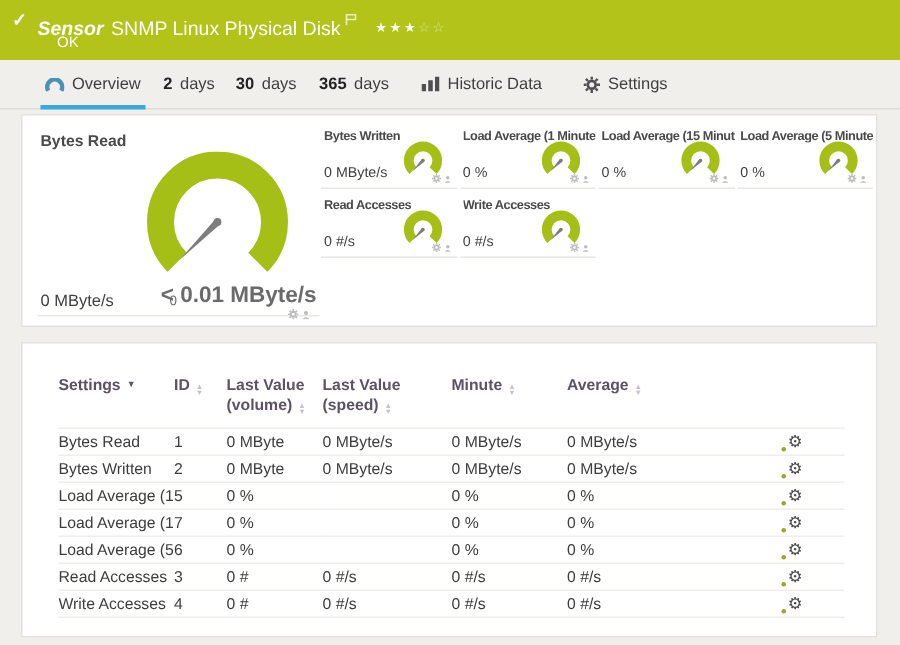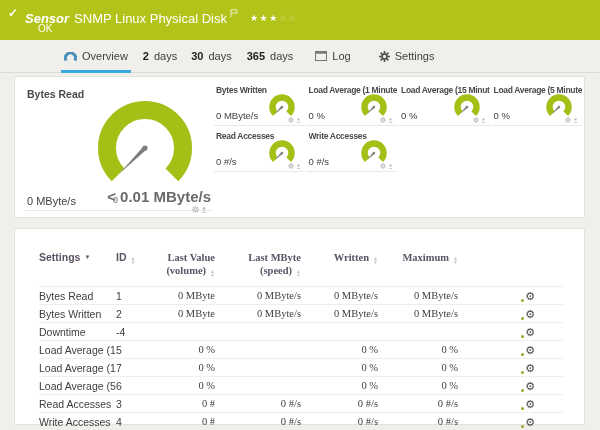--- a/index.html
+++ b/index.html
@@ -14,21 +14,21 @@
   .title-line{position:absolute;left:25px;top:5px;font-size:13px;white-space:nowrap;}
   .kind-label{font-style:italic;font-weight:bold;margin-right:5px;}
   .sensor-title{font-weight:normal;}
   .flag-icon{display:inline-block;vertical-align:6px;margin-left:3px;opacity:.85;}
   .rating-stars{margin-left:12px;font-size:9px;letter-spacing:1.5px;vertical-align:2px;}
   .star{color:#fff;}
   .star:not(.filled){opacity:.5;}
   .status-text{position:absolute;left:38px;top:23px;font-size:10px;font-weight:normal;}
   
   .tabs{position:absolute;top:40px;left:0;width:600px;height:33px;
-    border-bottom:1px solid #dcdbd7;display:flex;align-items:center;box-sizing:border-box;padding-left:34px;}
+    border-bottom:1px solid #dcdbd7;display:flex;align-items:center;box-sizing:border-box;}
   .tab{display:flex;align-items:center;gap:5px;font-size:11px;color:#3f3f3f;
     height:100%;position:relative;cursor:pointer;white-space:nowrap;}
   .tab:nth-child(1){margin-left:30px}
   .tab:nth-child(2){margin-left:15px}
   .tab:nth-child(3){margin-left:14px}
   .tab:nth-child(4){margin-left:15px}
   .tab:nth-child(5){margin-left:22px}
   .tab:nth-child(6){margin-left:28px}
   .tab:nth-child(7){margin-left:29px}
   .tab:nth-child(8){margin-left:23px}
@@ -64,21 +64,21 @@
     font-size:10.5px;color:#3d3d3d;table-layout:fixed;border-bottom:1px solid #efeeeb;}
   #channel-table col.w-channel{width:77px}
   #channel-table col.w-id{width:35px}
   #channel-table col.w-volume{width:64px}
   #channel-table col.w-speed{width:86px}
   #channel-table col.w-min{width:77px}
   #channel-table col.w-max{width:80px}
   #channel-table col.w-gear{width:105px}
   #channel-table th{font-size:10.5px;font-weight:bold;color:#5b5364;text-align:left;
     vertical-align:top;padding:4px 0 8px;line-height:13px;}
-  #channel-table th.num, #channel-table td.num{text-align:right;font-family:Liberation Serif, serif;}
+  #channel-table th.num, #channel-table td.num{text-align:left;}
   #channel-table td{height:17px;padding:0;border-top:1px solid #efeeeb;
     white-space:nowrap;overflow:hidden;vertical-align:middle;}
   #channel-table td.gear-cell{text-align:right;padding-right:28px;overflow:visible;}
   .sort-icon{display:inline-flex;flex-direction:column;margin-left:4px;vertical-align:1px;}
   .sort-icon i{font-style:normal;font-size:5px;line-height:4px;color:#c6c2cc;}
   .sort-desc-icon{font-size:6px;color:#5f5868;margin-left:4px;vertical-align:2px;}
   .row-gear{position:relative;display:inline-block;font-size:11px;line-height:11px;color:#4a4a4a;cursor:pointer;}
   .row-gear::after{content:'';position:absolute;left:-4px;bottom:0;width:3px;height:3px;border-radius:50%;background:#9fa42b;}
 </style>
 </head>
@@ -112,25 +112,26 @@
     <span class="day-num">30</span>
     <span>days</span>
   </div>
   <div class="tab">
     <span class="day-num">365</span>
     <span>days</span>
   </div>
   <div class="tab">
     <span>
         <svg width="12" height="10" viewBox="0 0 12 10">
-          <rect x="0.5" y="0.5" width="11" height="9" stroke="#777777" fill="none"></rect>
-          <rect x="0.5" y="0.5" width="11" height="2.2" fill="#777777"></rect>
+          <rect x="0" y="5" width="3" height="5" fill="#4f4f4f"></rect>
+          <rect x="4.5" y="2.5" width="3" height="7.5" fill="#4f4f4f"></rect>
+          <rect x="9" y="0" width="3" height="10" fill="#4f4f4f"></rect>
         </svg>
       </span>
-    <span>Log</span>
+    <span>Historic Data</span>
   </div>
   <div class="tab">
     <span>
         <svg width="11" height="11" viewBox="0 0 11 11">
           <circle cx="5.5" cy="5.5" r="2.6" stroke="#4f4f4f" stroke-width="1.8" fill="none"></circle>
           <g stroke="#4f4f4f" stroke-width="1.6">
             <path d="M5.5 0 V2"></path>
             <path d="M5.5 9 V11"></path>
             <path d="M0 5.5 H2"></path>
             <path d="M9 5.5 H11"></path>
@@ -384,33 +385,33 @@
             </span>
         </th>
         <th class="num">
           <span>Last Value</span><br>
           <span>(volume)</span><span class="sort-icon">
               <i>▲</i>
               <i>▼</i>
             </span>
         </th>
         <th class="num">
-          <span>Last MByte (speed)</span><span class="sort-icon">
+          <span>Last Value (speed)</span><span class="sort-icon">
               <i>▲</i>
               <i>▼</i>
             </span>
         </th>
         <th class="num">
-          <span>Written</span><span class="sort-icon">
+          <span>Minute</span><span class="sort-icon">
               <i>▲</i>
               <i>▼</i>
             </span>
         </th>
         <th class="num">
-          <span>Maximum</span><span class="sort-icon">
+          <span>Average</span><span class="sort-icon">
               <i>▲</i>
               <i>▼</i>
             </span>
         </th>
         <th></th>
       </tr>
     </thead>
     <tbody>
   <tr>
     <td class="c-channel">Bytes Read</td>
@@ -425,29 +426,20 @@
   <tr>
     <td class="c-channel">Bytes Written</td>
     <td class="c-id">2</td>
     <td class="num c-volume">0 MByte</td>
     <td class="num c-speed">0 MByte/s</td>
     <td class="num c-min">0 MByte/s</td>
     <td class="num c-max">0 MByte/s</td>
     <td class="gear-cell"><span class="row-gear">⚙</span></td>
   </tr>
 
-  <tr>
-    <td class="c-channel">Downtime</td>
-    <td class="c-id">-4</td>
-    <td class="num c-volume"></td>
-    <td class="num c-speed"></td>
-    <td class="num c-min"></td>
-    <td class="num c-max"></td>
-    <td class="gear-cell"><span class="row-gear">⚙</span></td>
-  </tr>
 
   <tr>
     <td class="c-channel">Load Average (1 Min...</td>
     <td class="c-id">5</td>
     <td class="num c-volume">0 %</td>
     <td class="num c-speed"></td>
     <td class="num c-min">0 %</td>
     <td class="num c-max">0 %</td>
     <td class="gear-cell"><span class="row-gear">⚙</span></td>
   </tr>

